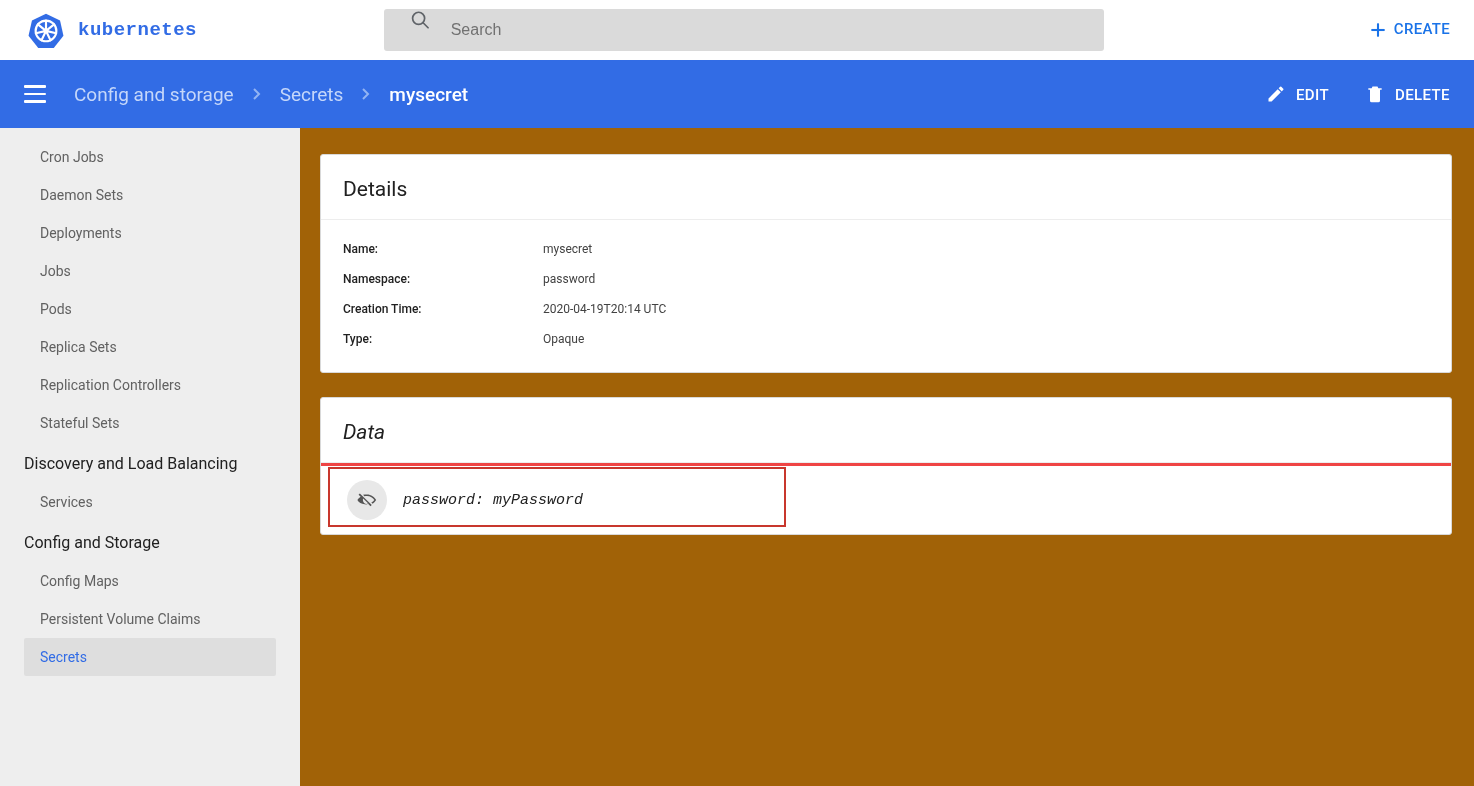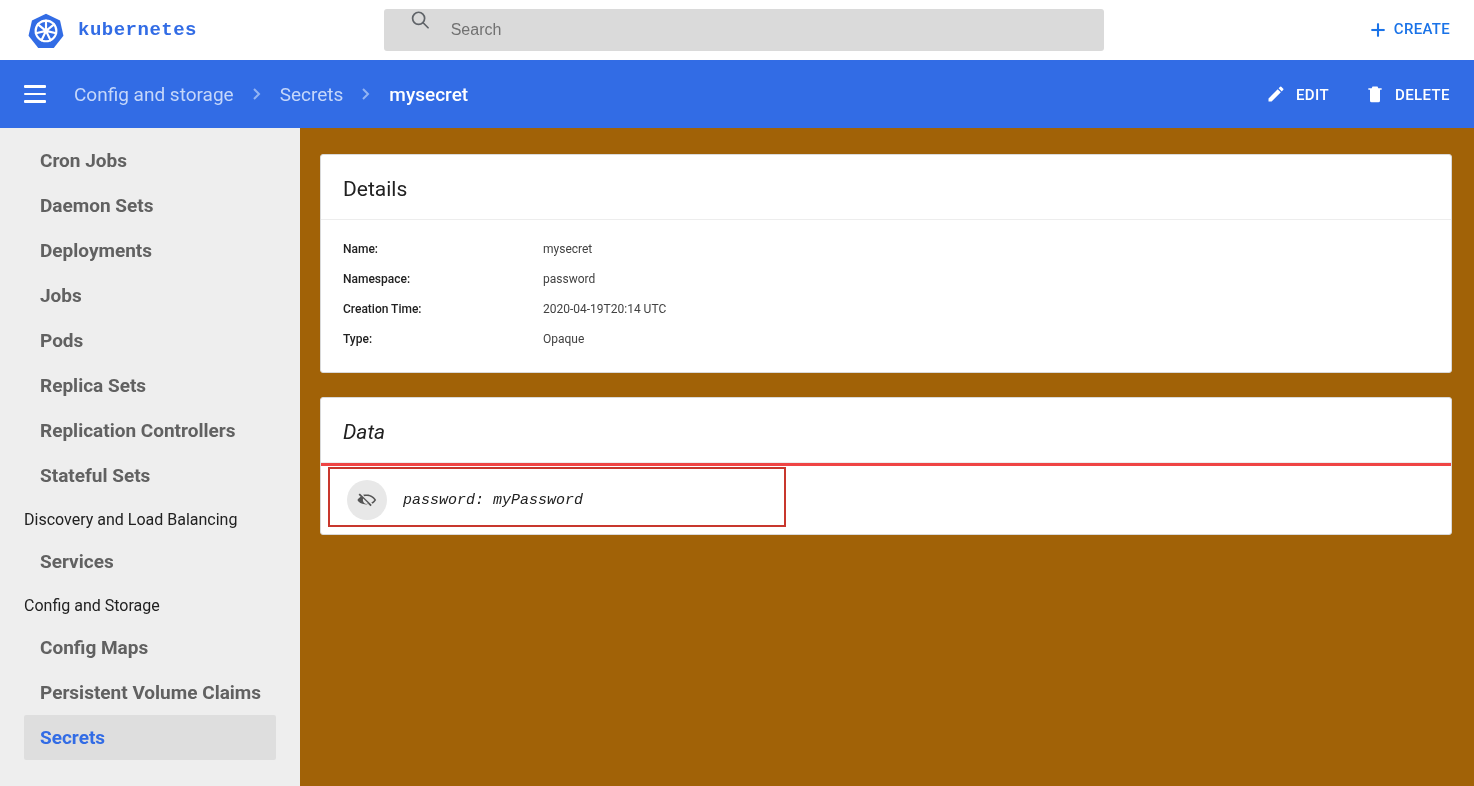--- a/index.html
+++ b/index.html
@@ -93,25 +93,24 @@
       padding-top: 6px;
       padding-bottom: 8px;
       overflow-y: auto;
     }
     .side-heading {
       font-size: 16px;
       color: #212121;
       padding: 12px 24px 10px 24px;
     }
     .side-item {
-      font-size: 19px;
+      font-size: 14px;
       color: #616161;
       padding: 11px 24px 11px 40px;
       cursor: pointer;
-      font-weight: bold;
     }
     .side-item.active {
       background: #dedede;
       color: #326ce5;
       margin-left: 24px;
       margin-right: 24px;
       padding-left: 16px;
       border-radius: 2px;
     }
     .truncated {

